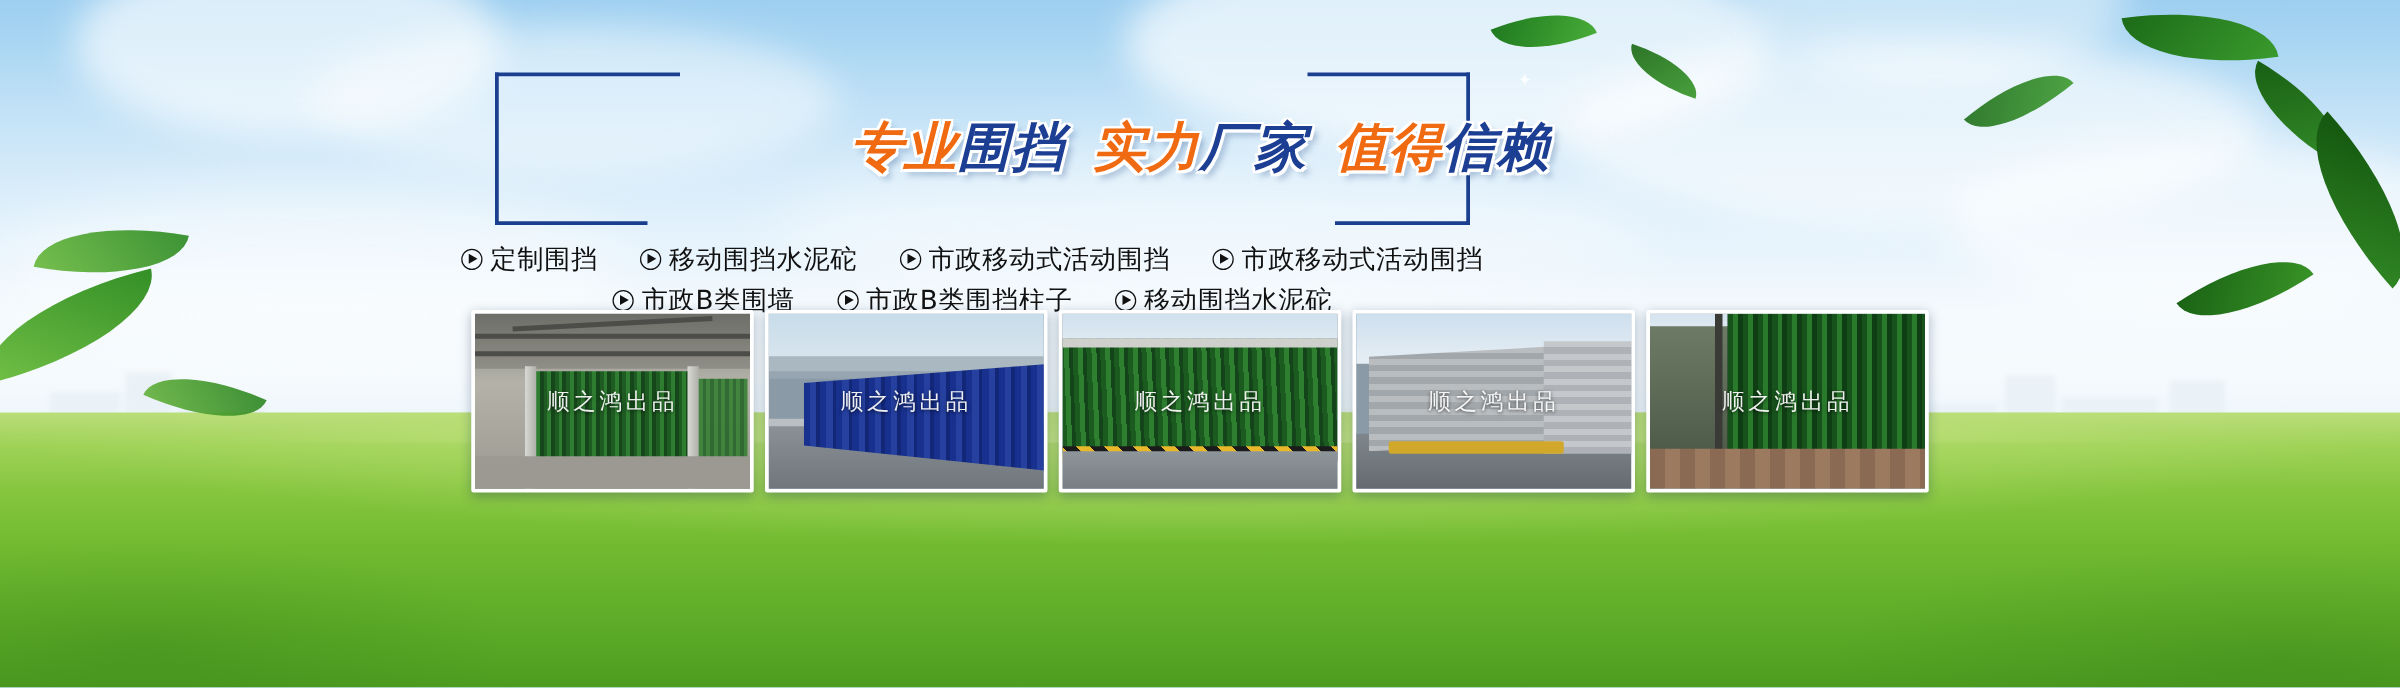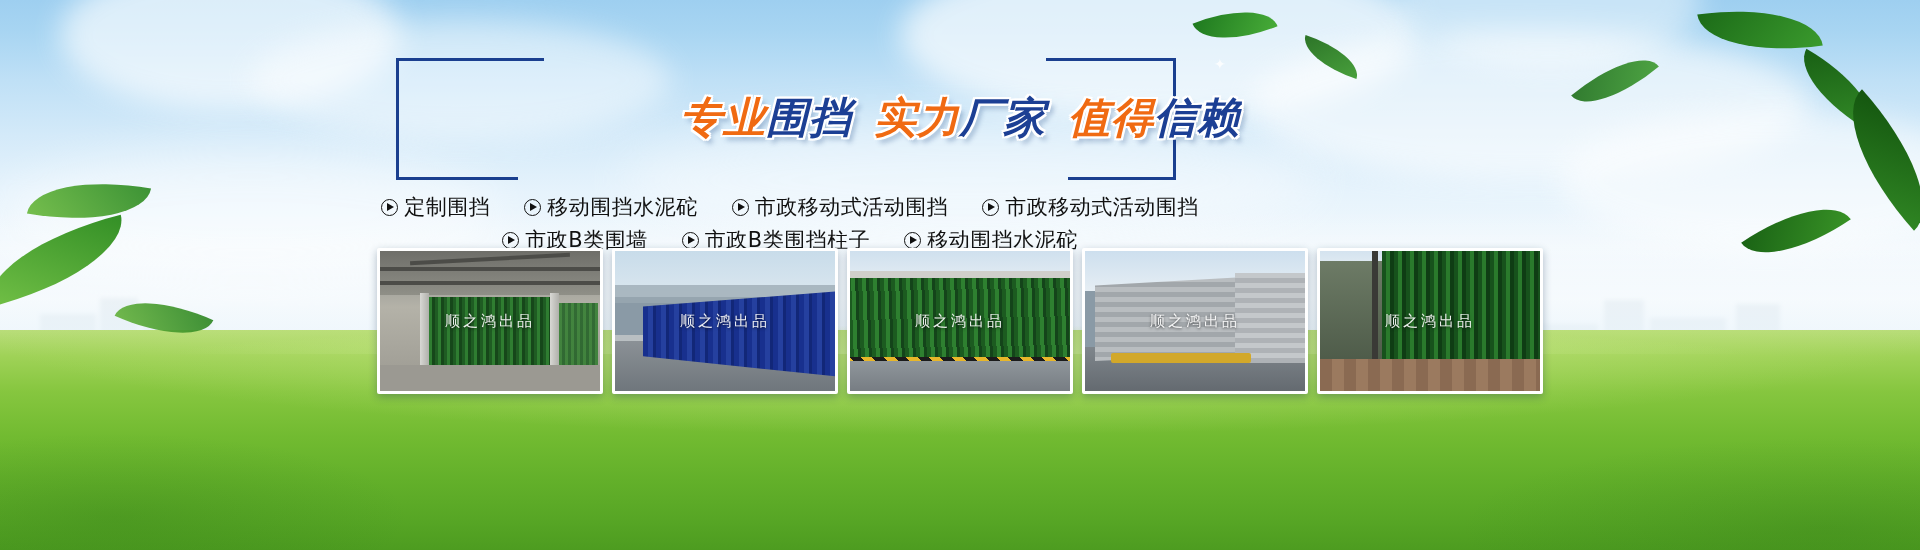--- a/index.html
+++ b/index.html
@@ -151,21 +151,21 @@
   .hl-bl { color:#1c3f94; }
   .hl-gap { width:22px; }
   .headline .sh {
     text-shadow:
       2px 0 0 #fff, -2px 0 0 #fff, 0 2px 0 #fff, 0 -2px 0 #fff,
       2px 2px 0 #fff, -2px 2px 0 #fff, 2px -2px 0 #fff, -2px -2px 0 #fff,
       4px 5px 5px rgba(30,70,130,.35);
   }
 
   
-  .bullets { position:absolute; left:16px; top:193px; width:1548px; }
+  .bullets { position:absolute; left:4px; top:193px; width:1548px; }
   .bullet-row {
     display:flex; justify-content:center; align-items:center;
     gap:34px; margin-bottom:5px;
   }
   .bullet {
     display:flex; align-items:center; gap:6px;
     font-size:21px; color:#111; letter-spacing:.5px;
     font-family:"DejaVu Sans","Liberation Sans",sans-serif;
   }
   .bullet-icon {
@@ -184,21 +184,21 @@
   .photos { display:flex; justify-content:center; gap:9px; }
   .photo {
     width:226px; height:146px; position:relative; overflow:hidden;
     border:3px solid #ffffff; border-radius:2px;
     box-shadow:0 3px 9px rgba(20,50,80,.32);
     background:#8a9aa6;
   }
   .photo .wm {
     position:absolute; left:0; right:0; top:50%; transform:translateY(-50%);
     text-align:center; color:rgba(255,255,255,.92);
-    font-size:15px; letter-spacing:3px;
+    font-size:18px; letter-spacing:3px;
     text-shadow:0 1px 3px rgba(0,0,0,.65);
     font-family:"DejaVu Sans","Liberation Sans",sans-serif;
     pointer-events:none;
   }
   .ph-layer { position:absolute; inset:0; }
 
   
   .p1-bg{position:absolute;inset:0;background:linear-gradient(180deg,#8d8d88 0%,#a3a39c 26%,#b4b2a8 40%,#9a9890 100%);}
   .p1-roof{position:absolute;left:0;top:0;width:100%;height:44px;background:linear-gradient(180deg,#6e6e69,#8f8f87);}
   .p1-beam{position:absolute;height:4px;background:#4c4c48;}

